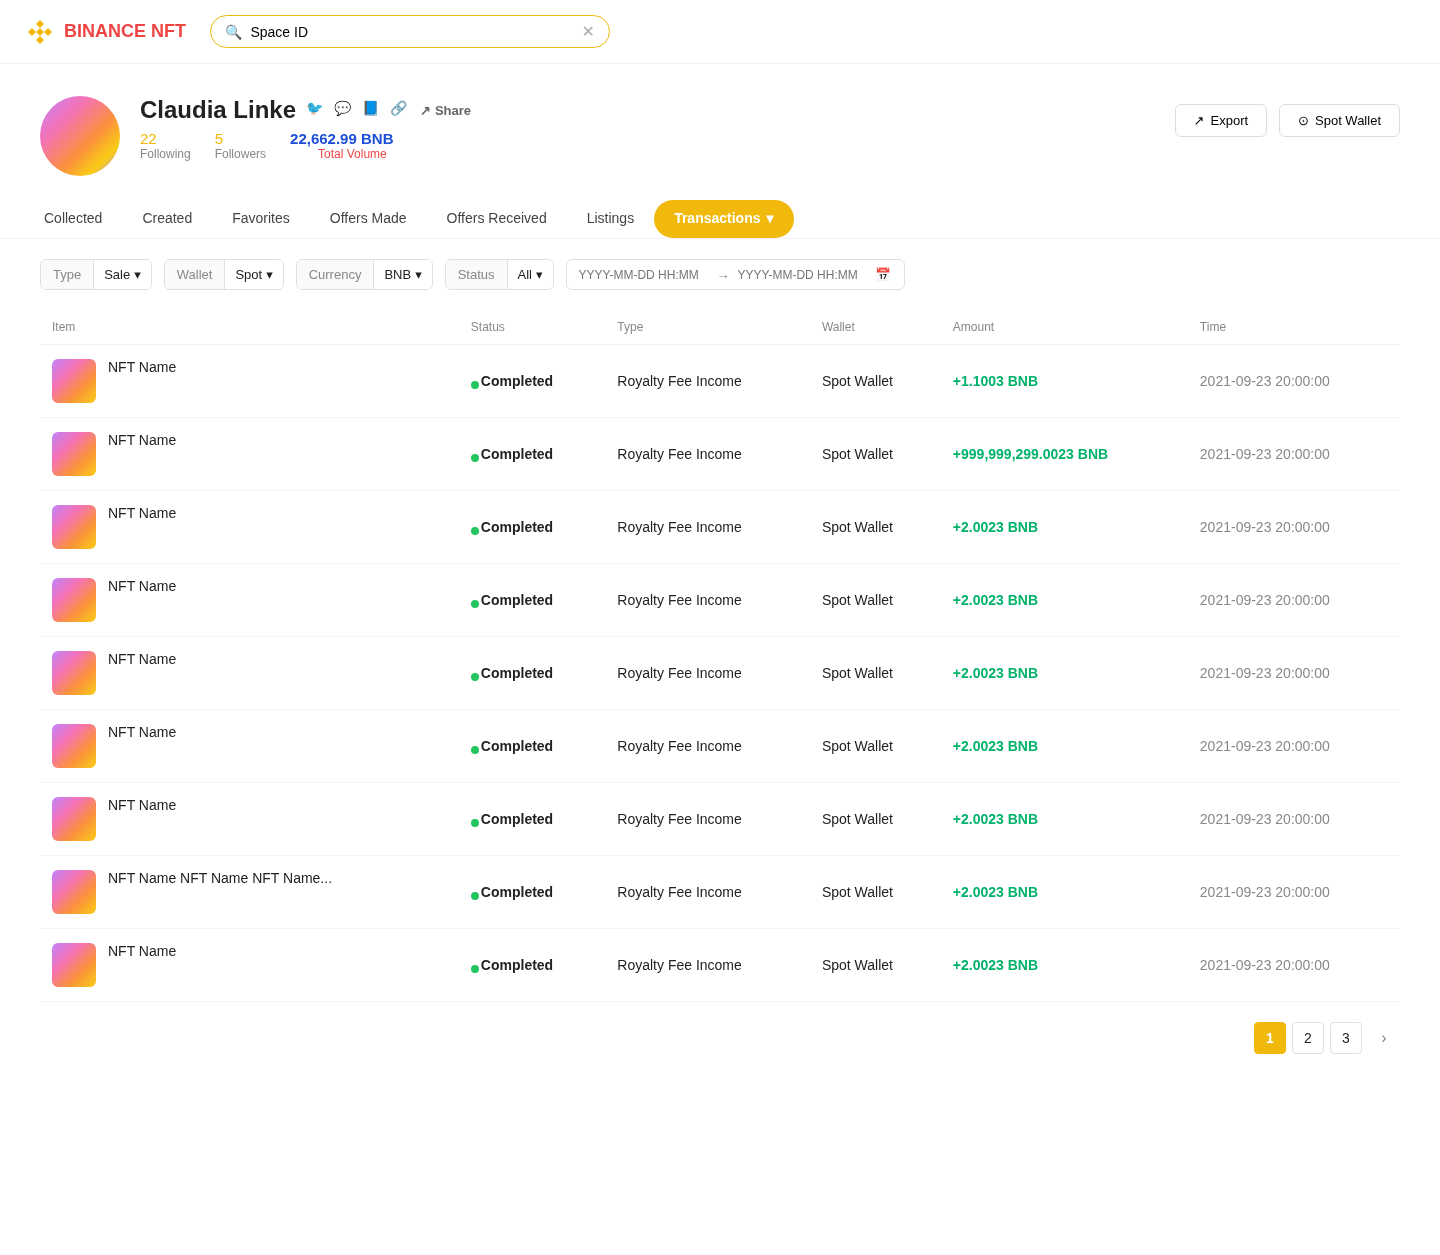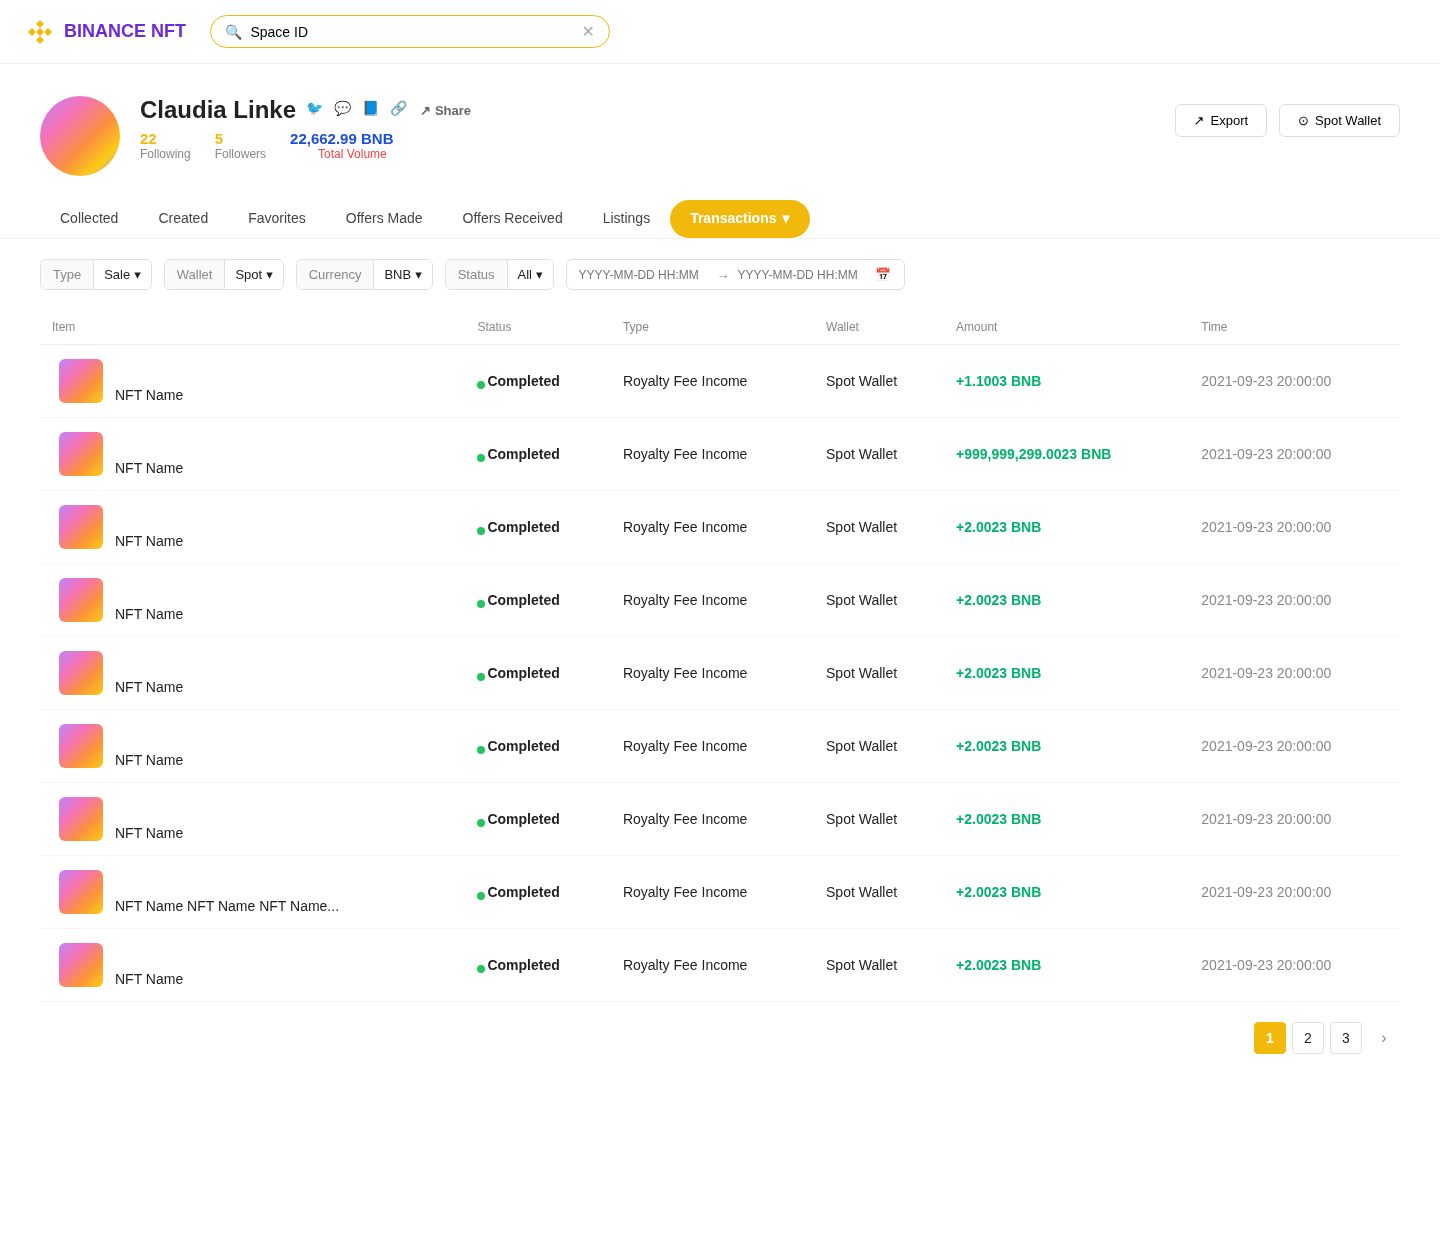--- a/index.html
+++ b/index.html
@@ -3,21 +3,21 @@
   <meta charset="utf-8">
   <style>
     * { box-sizing: border-box; margin: 0; padding: 0; }
     body { font-family: -apple-system, BlinkMacSystemFont, 'Segoe UI', sans-serif; background: #fff; color: #222; font-size: 14px; }
 
     
     .navbar {
       display: flex; align-items: center; padding: 0 24px; height: 64px;
       border-bottom: 1px solid #f0f0f0; gap: 24px;
     }
-    .nav-logo { display: flex; align-items: center; gap: 8px; font-weight: 700; font-size: 18px; color: #6d28d9; white-space: nowrap; }
+    .nav-logo { display: flex; align-items: center; gap: 8px; font-weight: 700; font-size: 18px; color: #ef4444; white-space: nowrap; }
     .nav-logo-icon { width: 32px; height: 32px; }
     .nav-search {
       flex: 1; max-width: 400px; display: flex; align-items: center;
       border: 1.5px solid #f0b90b; border-radius: 20px; padding: 6px 14px; gap: 8px;
     }
     .nav-search input { border: none; outline: none; flex: 1; font-size: 14px; }
     .nav-search-clear { color: #aaa; cursor: pointer; font-size: 16px; }
     .nav-links { display: flex; gap: 28px; align-items: center; margin-left: auto; }
     .nav-link { font-size: 14px; color: #222; cursor: pointer; font-weight: 500; white-space: nowrap; }
     .nav-create { font-size: 14px; color: #222; cursor: pointer; font-weight: 500; }
@@ -33,36 +33,36 @@
       background: linear-gradient(135deg, #c084fc 0%, #f472b6 30%, #fb923c 60%, #facc15 80%, #a78bfa 100%);
       flex-shrink: 0;
     }
     .profile-info { flex: 1; }
     .profile-name { font-size: 24px; font-weight: 700; display: flex; align-items: center; gap: 10px; }
     .profile-social-icons { display: flex; gap: 8px; }
     .social-icon { width: 20px; height: 20px; color: #666; cursor: pointer; font-size: 14px; }
     .profile-share { font-size: 13px; color: #666; cursor: pointer; display: flex; align-items: center; gap: 4px; }
     .profile-stats { display: flex; gap: 24px; margin-top: 6px; }
     .stat-item { display: flex; flex-direction: column; }
-    .stat-number { font-size: 15px; font-weight: 700; color: #f0b90b; }
+    .stat-number { font-size: 15px; font-weight: 400; color: #f0b90b; }
     .stat-label { font-size: 12px; color: #888; }
     .stat-bnb { font-size: 15px; font-weight: 600; color: #1d4ed8; }
     .stat-bnb-label { font-size: 12px; color: #ef4444; margin-left: 28px; }
     .profile-actions { display: flex; gap: 12px; margin-top: 8px; }
     .btn-export {
       border: 1px solid #ddd; background: #fff; border-radius: 6px;
       padding: 8px 18px; font-size: 13px; cursor: pointer; display: flex; align-items: center; gap: 6px;
     }
     .btn-spot-wallet {
       border: 1px solid #ddd; background: #fff; border-radius: 6px;
       padding: 8px 18px; font-size: 13px; cursor: pointer; display: flex; align-items: center; gap: 6px;
     }
 
     
-    .tabs { display: flex; gap: 0; padding: 24px 40px 0; border-bottom: 1px solid #f0f0f0; }
+    .tabs { display: flex; gap: 0; padding: 24px 24px 0; border-bottom: 1px solid #f0f0f0; }
     .tab {
       padding: 10px 20px; font-size: 14px; cursor: pointer; color: #444; border-bottom: 2px solid transparent;
       white-space: nowrap;
     }
     .tab.active-tab { background: #f0b90b; border-radius: 20px; color: #fff; font-weight: 600; border-bottom: 2px solid transparent; display: flex; align-items: center; gap: 6px; }
 
     
     .filters { display: flex; gap: 12px; padding: 20px 40px; align-items: center; }
     .filter-group { display: flex; align-items: center; border: 1px solid #e0e0e0; border-radius: 6px; overflow: hidden; }
     .filter-label { padding: 7px 12px; font-size: 13px; color: #888; background: #fafafa; border-right: 1px solid #e0e0e0; }
@@ -70,21 +70,21 @@
     .date-range { display: flex; align-items: center; border: 1px solid #e0e0e0; border-radius: 6px; padding: 7px 12px; gap: 8px; font-size: 13px; color: #aaa; }
     .date-range input { border: none; outline: none; font-size: 12px; color: #aaa; width: 130px; }
     .date-arrow { color: #888; }
 
     
     .table-container { padding: 0 40px; }
     .table { width: 100%; border-collapse: collapse; }
     .table th { font-size: 12px; color: #888; font-weight: 500; padding: 10px 12px; text-align: left; border-bottom: 1px solid #f0f0f0; }
     .table th.right { text-align: left; }
     .table td { padding: 14px 12px; border-bottom: 1px solid #f5f5f5; font-size: 14px; vertical-align: middle; }
-    .nft-item { display: flex; align-items: flex-end; gap: 12px; margin-left: 7px; }
+    .nft-item { display: flex; align-items: flex-start; gap: 12px; }
     .nft-thumb {
       width: 44px; height: 44px; border-radius: 6px;
       background: linear-gradient(135deg, #c084fc, #f472b6, #fb923c, #facc15);
       flex-shrink: 0;
     }
     .nft-name { font-size: 14px; color: #222; }
     .status-completed { display: flex; align-items: flex-end; gap: 2px; font-weight: 600; color: #222; }
     .dot-green { width: 8px; height: 8px; border-radius: 50%; background: #22c55e; flex-shrink: 0; }
     .amount-positive { color: #00b26a; font-weight: 600; text-align: center; }
     .time-cell { color: #888; font-size: 13px; }

